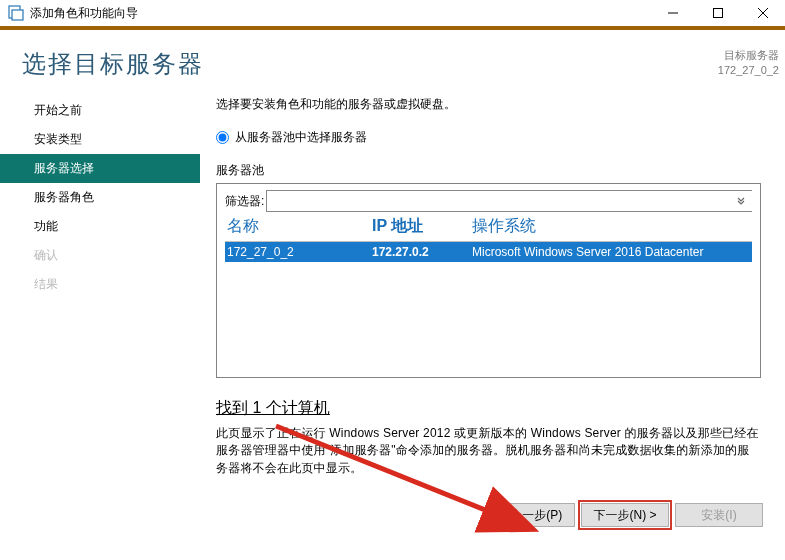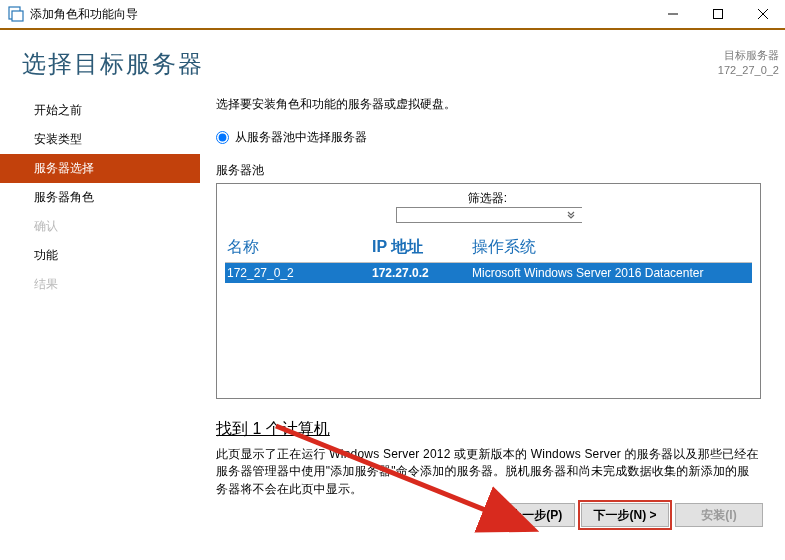--- a/index.html
+++ b/index.html
@@ -11,21 +11,21 @@
       width: 785px;
       height: 560px;
       overflow: hidden;
       position: relative;
     }
     .titlebar {
       height: 30px;
       display: flex;
       align-items: center;
       padding-left: 8px;
-      border-bottom: 2px solid #a16207;
+      border-bottom: 4px solid #a16207;
     }
     .title-icon {
       width: 16px; height: 16px;
       margin-right: 6px;
       display: inline-flex;
       align-items: center;
       justify-content: center;
     }
     .title-text { flex: 1; font-size: 12px; color: #000; }
     .winbtns { display: flex; }
@@ -64,36 +64,36 @@
       padding-top: 4px;
     }
     .side-item {
       padding: 6px 0 6px 34px;
       font-size: 12px;
       color: #b8b8b8;
       cursor: default;
     }
     .side-item.enabled { color: #000; }
     .side-item.active {
-      background: #c2410c;
+      background: #0f766e;
       color: #fff;
     }
     .content {
       flex: 1;
       padding: 4px 24px 0 16px;
     }
     .instr { font-size: 12px; margin-bottom: 16px; }
     .radio-row { margin-bottom: 6px; font-size: 12px; display: flex; align-items: center; }
     .radio-row input { margin-right: 6px; }
     .section-label { margin-top: 16px; margin-bottom: 4px; font-size: 12px; }
     .pool-box {
       border: 1px solid #828282;
       padding: 6px 8px;
     }
-    .filter-row { display: flex; align-items: center; margin-bottom: 10px; flex-direction: column; }
+    .filter-row { display: flex; align-items: center; margin-bottom: 0; }
     .filter-label { font-size: 12px; margin-right: 2px; }
     .filter-input-wrap {
       flex: 1;
       border: 1px solid #888;
       border-right: 0;
       height: 22px;
       display: flex;
     }
     .filter-input {
       flex: 1;
@@ -148,21 +148,20 @@
     .btn {
       min-width: 88px;
       height: 24px;
       border: 1px solid #aeaeae;
       background: #e1e1e1;
       font-size: 12px;
       display: flex;
       align-items: center;
       justify-content: center;
       color: #000;
-      font-weight: bold;
     }
     .btn.disabled { color: #9a9a9a; }
     .btn.focus-ring {
       outline: 2px solid #cf3a2a;
       outline-offset: 1px;
     }
     .red-arrow {
       position: absolute;
       left: 270px;
       top: 420px;
@@ -207,22 +206,22 @@
     <div>172_27_0_2</div>
   </div>
 </div>
 
 <div class="main-row">
   <div class="sidebar">
     <div class="side-item enabled">开始之前</div>
     <div class="side-item enabled">安装类型</div>
     <div class="side-item active">服务器选择</div>
     <div class="side-item enabled">服务器角色</div>
+    <div class="side-item enabled">功能</div>
     <div class="side-item">确认</div>
-    <div class="side-item enabled">功能</div>
     <div class="side-item">结果</div>
   </div>
 
   <div class="content">
     <div class="instr">选择要安装角色和功能的服务器或虚拟硬盘。</div>
 
     <label class="radio-row">
       <input type="radio" name="srcsel" checked="" style="">
       <span>从服务器池中选择服务器</span>
     </label>

